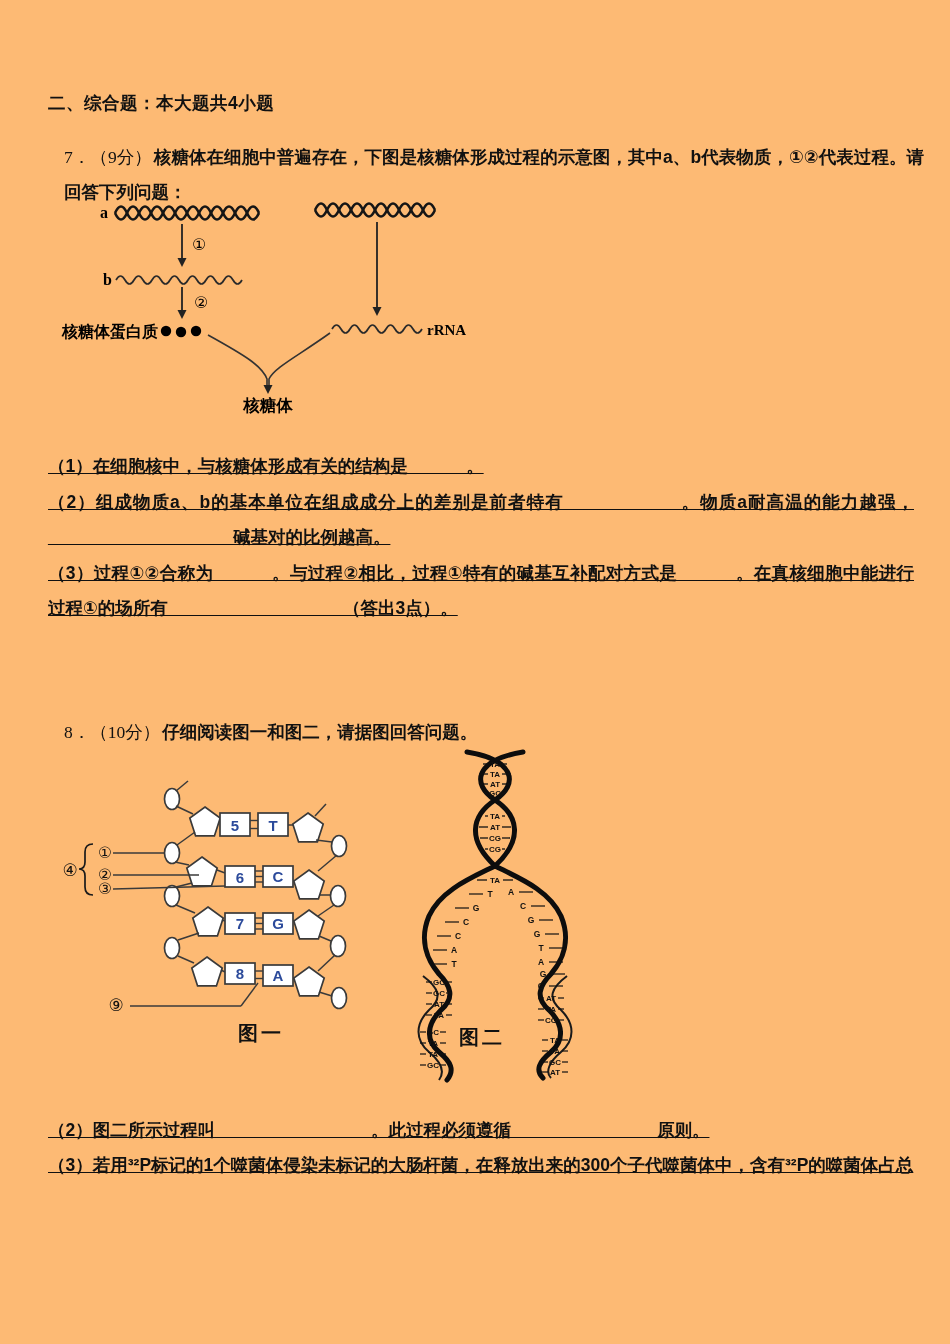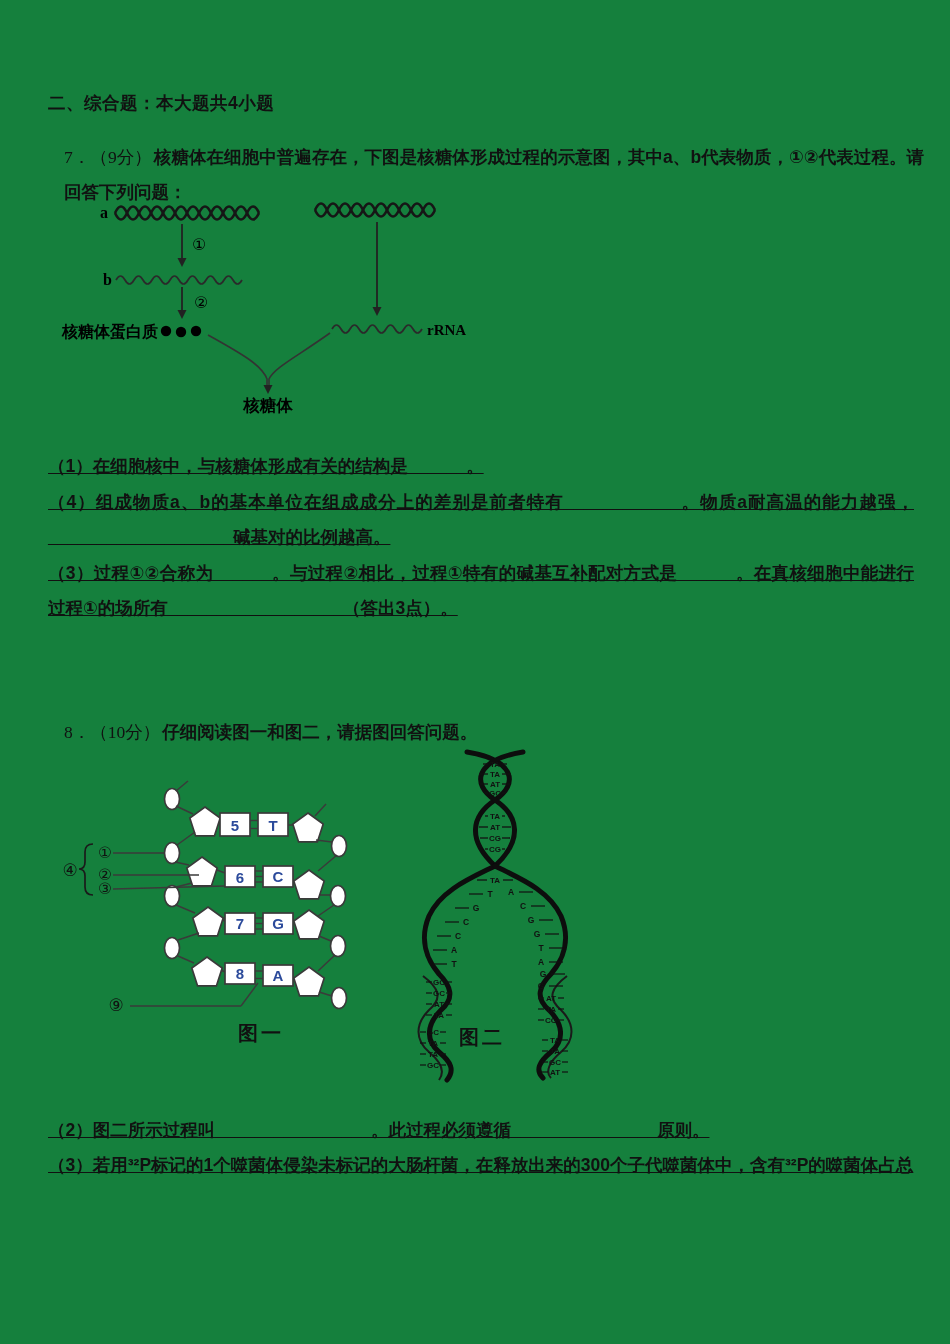--- a/index.html
+++ b/index.html
@@ -1,16 +1,16 @@
 <!DOCTYPE html>
 <html><head>
 <meta charset="utf-8">
 <style>
   html,body{margin:0;padding:0;background:#fff;}
-  .page{position:relative;width:950px;height:1344px;background:#15803d;overflow:hidden;
+  .page{position:relative;width:950px;height:1344px;background:#fdba74;overflow:hidden;
         font-family:"Liberation Sans","DejaVu Sans",sans-serif;color:#111;}
   .abs{position:absolute;}
   .bold{font-weight:700;}
   .section-header{left:48px;top:91px;font-size:17.5px;font-weight:700;letter-spacing:.5px;}
   .stem{margin:16px;width:860px;font-size:17.5px;line-height:35px;text-align:justify;overflow-wrap:anywhere;}
   #q7-stem{left:48px;top:124px;}
   #q8-stem{left:48px;top:699px;width:700px;}
   .prefix{font-family:"Liberation Serif",serif;font-weight:400;margin-right:2px;}
   .items{width:866px;font-size:17.5px;}
   .items p{margin:0;font-weight:700;text-align:justify;overflow-wrap:anywhere;text-decoration:underline;}
@@ -84,21 +84,21 @@
     <g stroke="#333" stroke-width="1.6" fill="none">
       <path d="M148,139 C186,160 202,170 207,183 L207,189"></path>
       <path d="M270,137 C238,160 215,171 209,183 L209,189"></path>
     </g>
     <polygon points="203.5,189 212.5,189 208,198" fill="#222"></polygon>
     <text x="208" y="215" class="cjk" font-size="16.5" text-anchor="middle">核糖体</text>
   </svg>
 
   <div class="abs items" id="q7-items">
     <p>（1）在细胞核中，与核糖体形成有关的结构是______。</p>
-    <p>（4）组成物质a、b的基本单位在组成成分上的差别是前者特有____________。物质a耐高温的能力越强，___________________碱基对的比例越高。</p>
+    <p>（2）组成物质a、b的基本单位在组成成分上的差别是前者特有____________。物质a耐高温的能力越强，___________________碱基对的比例越高。</p>
     <p>（3）过程①②合称为______。与过程②相比，过程①特有的碱基互补配对方式是______。在真核细胞中能进行过程①的场所有__________________（答出3点）。</p>
   </div>
 
   <p class="abs stem" id="q8-stem"><span class="prefix">8．（10分）</span><span class="bold">仔细阅读图一和图二，请据图回答问题。</span></p>
 
   <svg id="figure1" style="left:60px;top:756px;" width="320" height="258" viewBox="0 0 320 258">
     <g stroke="#3a3a3a" stroke-width="1.7" fill="#fff">
 
       <ellipse cx="112" cy="43" rx="7.5" ry="10.5"></ellipse>
         <ellipse cx="112" cy="97" rx="7.5" ry="10.5"></ellipse>

